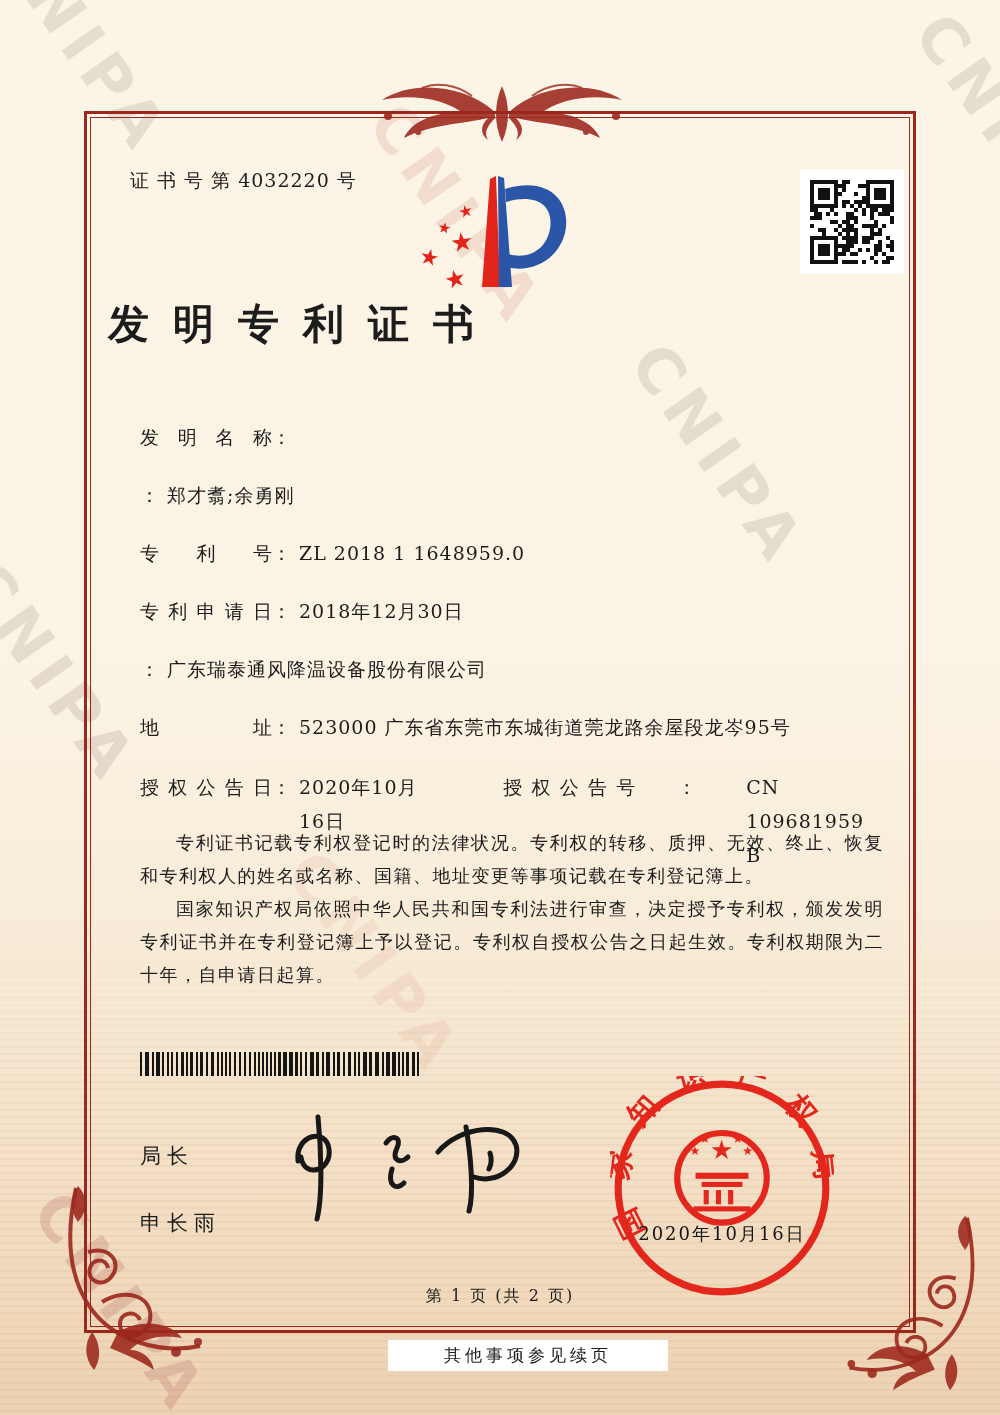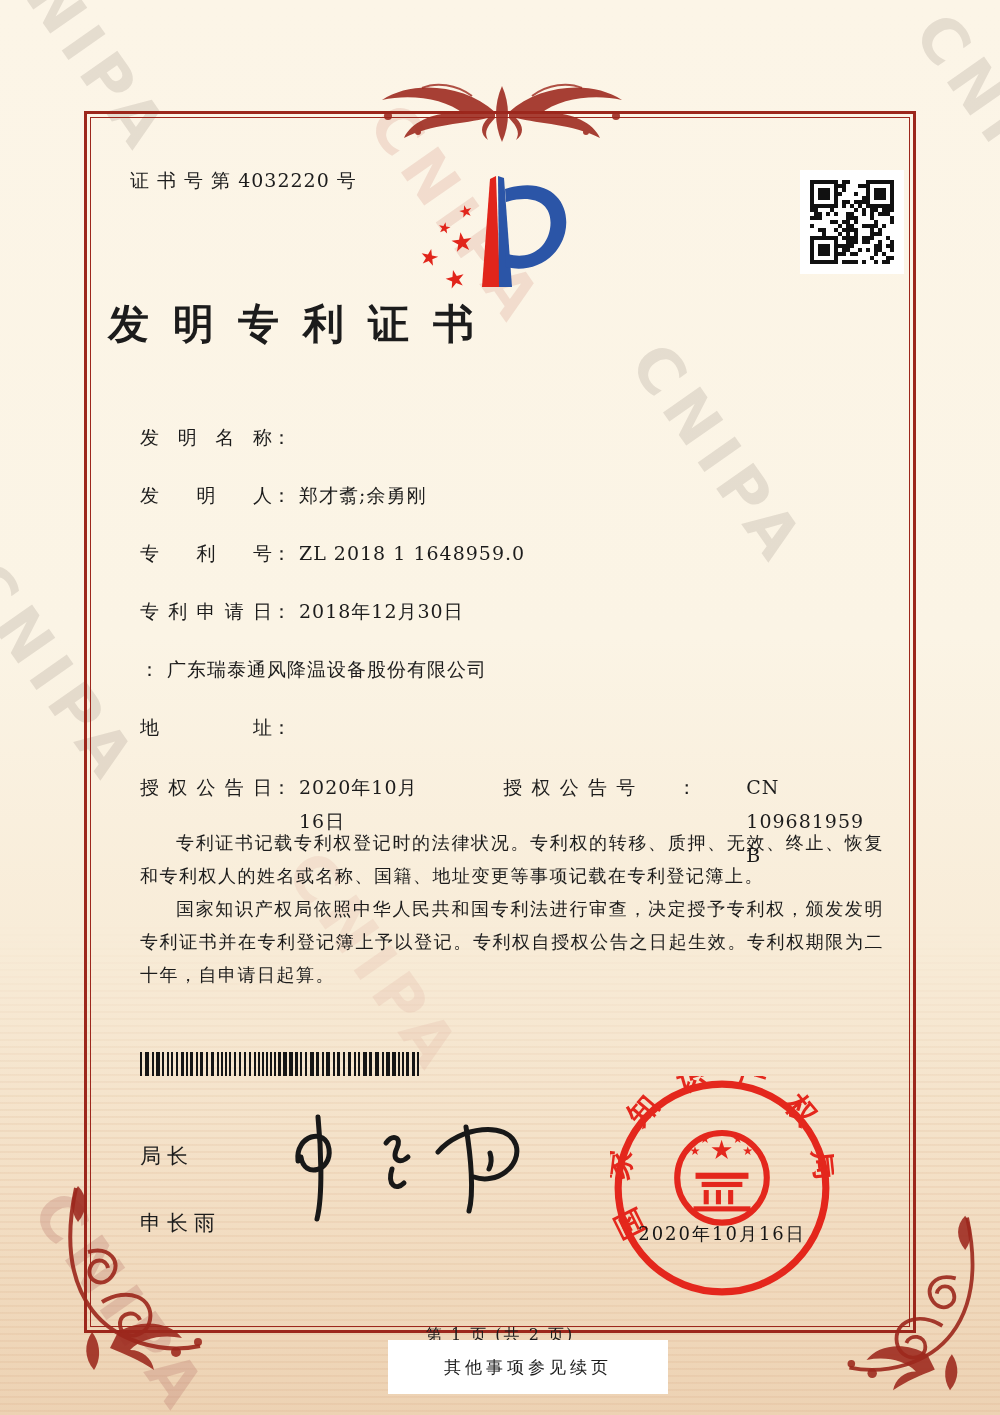--- a/index.html
+++ b/index.html
@@ -38,22 +38,22 @@
   .paras p{margin:0;text-indent:2em;}
   .barcode{position:absolute;left:140px;top:1052px;}
   .signer-title{position:absolute;left:140px;top:1142px;font-size:21px;letter-spacing:6px;
       font-family:"DejaVu Sans","Liberation Sans",sans-serif;}
   .signer-name{position:absolute;left:140px;top:1188px;font-size:21px;letter-spacing:6px;
       font-family:"DejaVu Sans","Liberation Sans",sans-serif;margin-top:21px;}
   .signature{position:absolute;left:268px;top:1105px;}
   .seal{position:absolute;left:610px;top:1076px;width:224px;height:224px;z-index:4;}
   .seal-date{position:absolute;left:610px;top:1222px;width:224px;text-align:center;
       font-size:18px;color:#151515;z-index:5;letter-spacing:2px;}
-  .pagefoot{position:absolute;left:84px;right:84px;top:1286px;text-align:center;font-size:16px;letter-spacing:2px;margin-top:39px;}
-  .note{position:absolute;left:388px;top:1340px;width:280px;height:54px;background:#fff;
+  .pagefoot{position:absolute;left:84px;right:84px;top:1286px;text-align:center;font-size:16px;letter-spacing:2px;}
+  .note{position:absolute;left:388px;top:1340px;width:280px;height:31px;background:#fff;
       display:flex;align-items:center;justify-content:center;font-size:17px;letter-spacing:4px;z-index:6;}
   .orn-top{position:absolute;left:352px;top:72px;z-index:4;}
   .orn-bl{position:absolute;left:58px;top:1182px;z-index:4;}
   .orn-br{position:absolute;left:838px;top:1212px;z-index:4;transform:scaleX(-1);}
   svg{display:block;}
 </style>
 </head>
 <body>
 
 <div class="guilloche"></div>
@@ -370,41 +370,41 @@
   </div>
 
   <div class="title">发明专利证书</div>
 
   <div class="fields">
     <div class="frow">
       <span class="flabel">发明名称</span>
         <span class="colon">：</span>
     </div>
     <div class="frow">
-      <span class="flabel">发明人</span>
         <span class="colon">：</span>
       <span class="fvalue">郑才翥;余勇刚</span>
     </div>
     <div class="frow">
       <span class="flabel">专利号</span>
         <span class="colon">：</span>
       <span class="fvalue">ZL 2018 1 1648959.0</span>
     </div>
     <div class="frow">
       <span class="flabel">专利申请日</span>
         <span class="colon">：</span>
       <span class="fvalue">2018年12月30日</span>
     </div>
     <div class="frow">
         <span class="colon">：</span>
       <span class="fvalue">广东瑞泰通风降温设备股份有限公司</span>
     </div>
     <div class="frow">
       <span class="flabel">地址</span>
         <span class="colon">：</span>
+      <span class="fvalue">523000 广东省东莞市东城街道莞龙路余屋段龙岑95号</span>
     </div>
   </div>
 
   <div class="grant">
     <div class="gpair">
       <span class="flabel">授权公告日</span>
         <span class="colon">：</span>
       <span class="fvalue">2020年10月16日</span>
     </div>
     <div class="gpair second">

